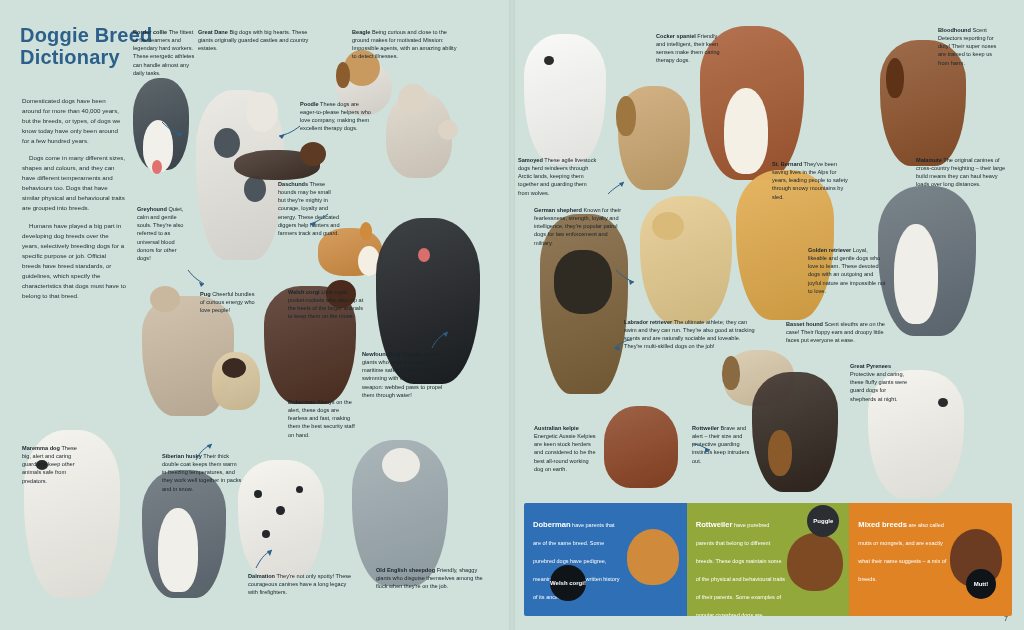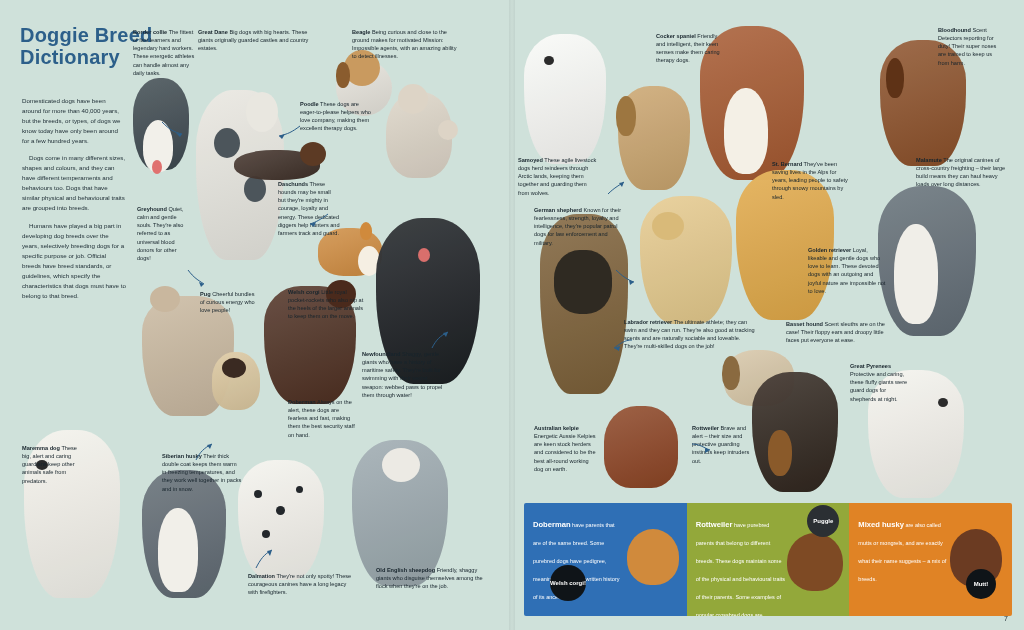--- a/index.html
+++ b/index.html
@@ -471,21 +471,21 @@
     <div class="banner-col col-cross">
       <div class="textwrap">
         <span class="btitle">Rottweiler</span><span class="btext"> have purebred parents that belong to different breeds. These dogs maintain some of the physical and behavioural traits of their parents. Some examples of popular crossbred dogs are cavoodles (King Charles Cavalier x poodle) and puggles (pug x beagle).</span>
       </div>
       <div class="small-ill" style="right:6px; top:30px; width:56px; height:58px; background:#7e4a24;"></div>
       <div class="badge" style="right:10px; top:2px; width:32px; height:32px; background:#2b2f33;">Puggle</div>
     </div>
 
     <div class="banner-col col-mixed">
       <div class="textwrap">
-        <span class="btitle">Mixed husky</span><span class="btext"> are also called mutts or mongrels, and are exactly what their name suggests – a mix of breeds.</span>
+        <span class="btitle">Mixed breeds</span><span class="btext"> are also called mutts or mongrels, and are exactly what their name suggests – a mix of breeds.</span>
       </div>
       <div class="small-ill" style="right:10px; top:26px; width:52px; height:58px; background:#6b3b22;"></div>
       <div class="badge" style="right:16px; top:66px; width:30px; height:30px;">Mutt!</div>
     </div>
   </div>
 
   <div class="page-num">7</div>
 </div>
 
 </body></html>

